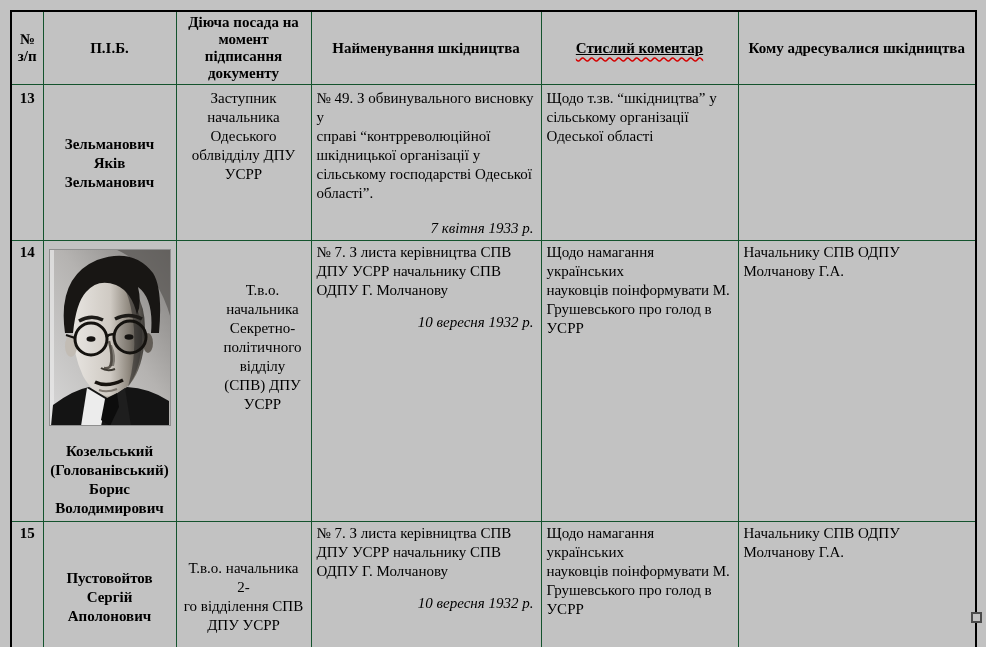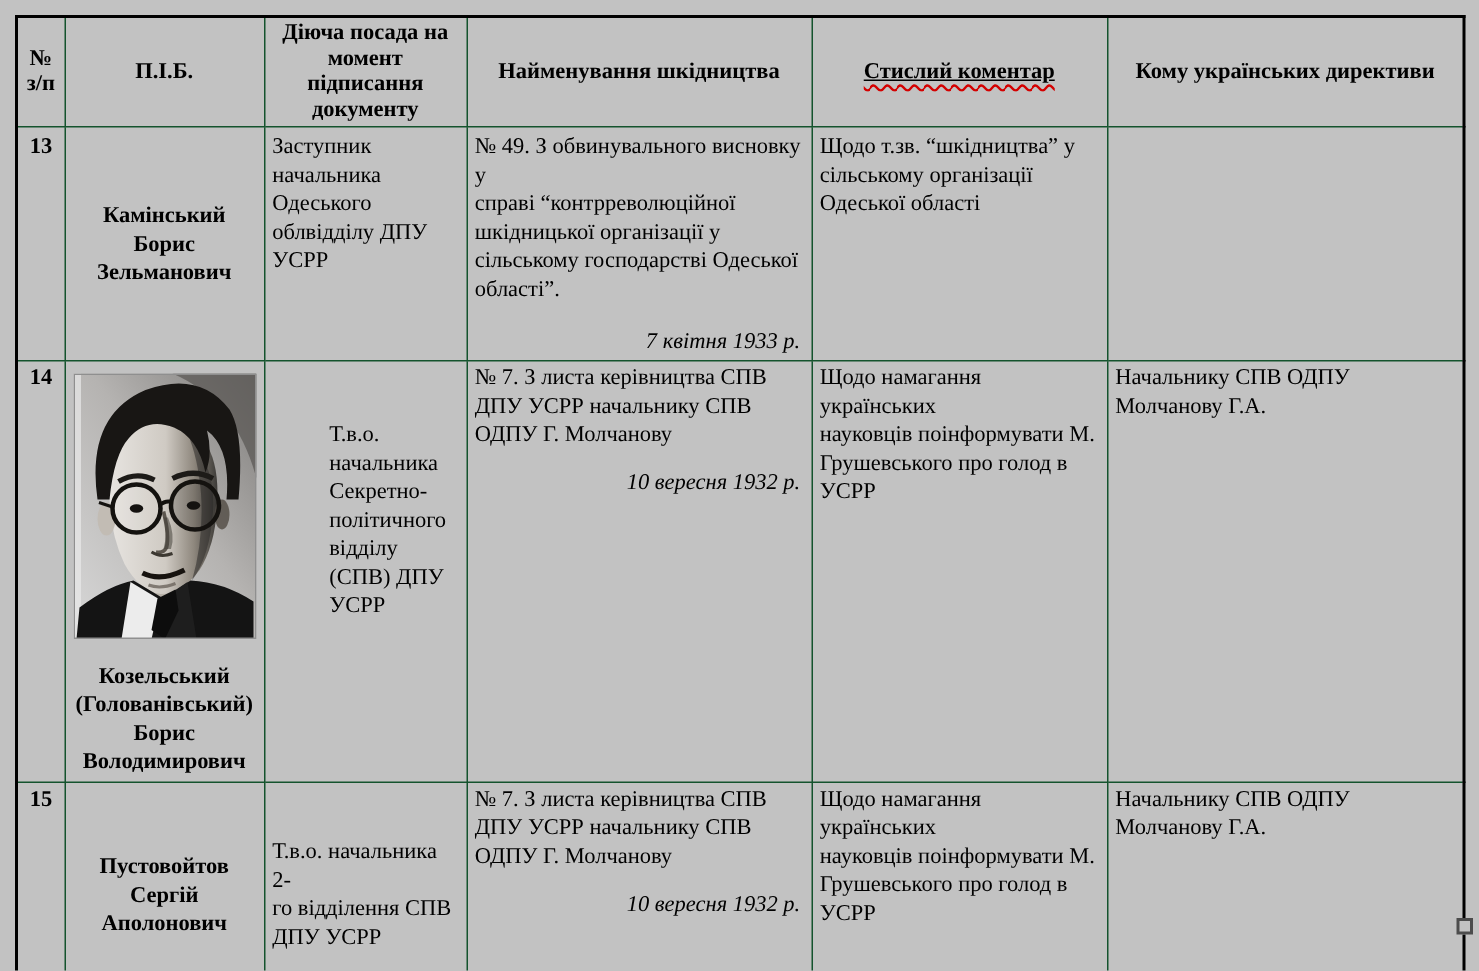--- a/index.html
+++ b/index.html
@@ -27,21 +27,21 @@
     word-wrap:break-word;
   }
   th {
     font-weight:bold; text-align:center; vertical-align:middle;
     line-height:17px; padding:2px 3px;
   }
   .pre { white-space:pre-line; }
   .num { font-weight:bold; text-align:center; }
   .name-cell { font-weight:bold; text-align:center; }
   .mid { vertical-align:middle; }
-  .center { text-align:left; }
+  .center { text-align:center; }
   .pos-pad { padding-top:40px;padding-left:43px; }
   .date {
     display:block; text-align:right; font-style:italic;
     margin-top:13px; padding-right:2px;
   }
   tr.r13 .date { margin-top:16px; }
   tr.r13 td { padding-top:4px; }
   .u-solid { text-decoration:underline; }
   .u-wavy  { text-decoration:underline wavy #d40000; text-underline-offset:4px; }
   .photo { display:block; margin:6px auto 0 auto; }
@@ -70,26 +70,26 @@
     <tbody>
         <tr style="height:52px">
       <th><span class="pre">№
 з/п</span></th>
       <th><span>П.І.Б.</span></th>
       <th><span class="pre">Діюча посада на
 момент підписання
 документу</span></th>
       <th><span>Найменування шкідництва</span></th>
       <th><span class="u-solid"><span class="u-wavy">Стислий коментар</span></span></th>
-      <th><span>Кому українських директиви</span></th>
+      <th><span>Кому адресувалися шкідництва</span></th>
     </tr>
 
     <tr class="r13" style="height:115px">
       <td class="num">13</td>
-      <td class="name-cell mid pre">Камінський Борис
+      <td class="name-cell mid pre">Зельманович Яків
 Зельманович</td>
       <td class="center pre">Заступник
 начальника
 Одеського
 облвідділу ДПУ
 УСРР</td>
       <td>
         <span class="pre">№ 49. З обвинувального висновку у
 справі “контрреволюційної
 шкідницької організації у

